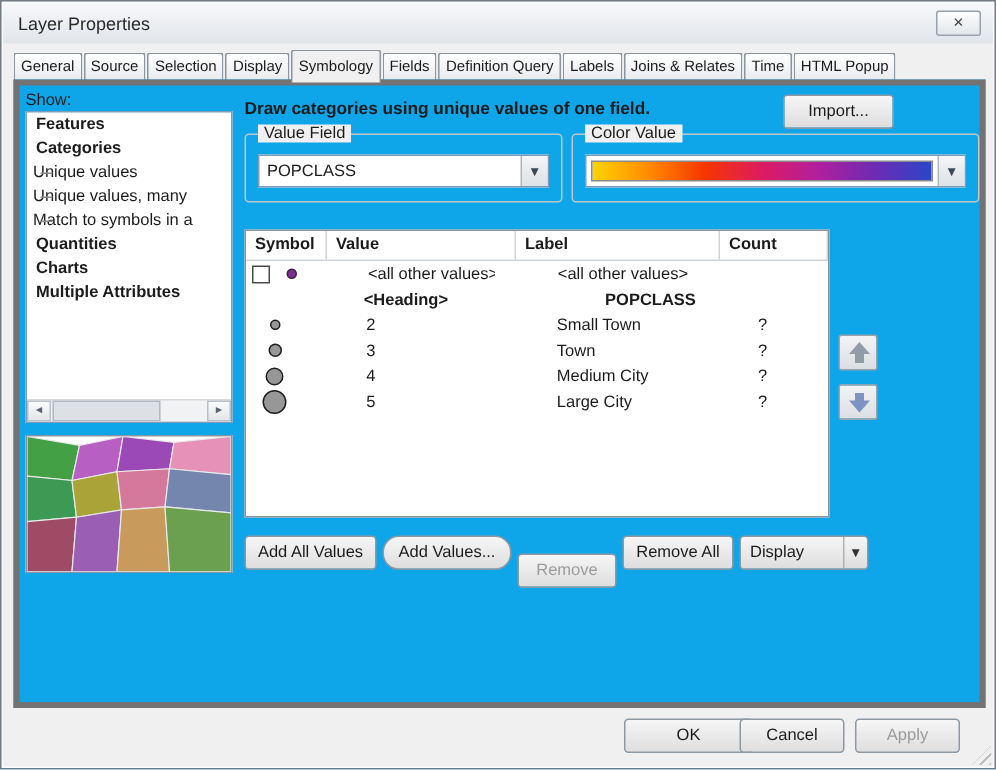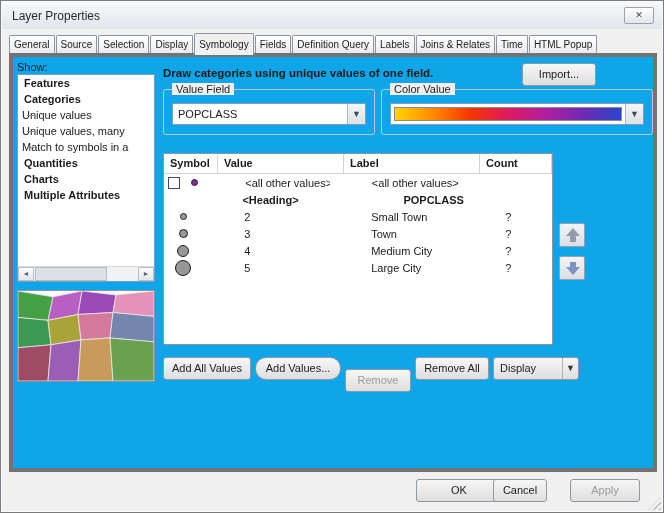--- a/index.html
+++ b/index.html
@@ -97,21 +97,21 @@
   .b-addval  { left:242px; top:300px; width:86px;border-radius:11px; }
   .b-remove  { left:332px; top:300px; width:66px;margin-top:12px; }
   .b-remall  { left:402px; top:300px; width:74px; }
   .b-adv     { left:480px; top:300px; width:86px; }
   .adv-caret { position:absolute; right:0; top:0; bottom:0; width:16px; border-left:1px solid #aab3bc;
                font-size:9px; line-height:21px; color:#333; }
   .adv-label { position:absolute; left:6px; top:0; }
 
   
   .b-ok     { left:415px; top:478px; width:86px;text-align:center; }
-  .b-cancel { left:492px; top:478px; width:54px; }
+  .b-cancel { left:492px; top:478px; width:70px; }
   .b-apply  { left:569px; top:478px; width:70px; }
   .resize-grip { position:absolute; right:2px; bottom:2px; width:13px; height:13px;
                  background:repeating-linear-gradient(-45deg,#bfbfbf 0 1.5px,transparent 1.5px 4.5px);
                  clip-path:polygon(100% 0,100% 100%,0 100%); }
 </style>
 </head>
 <body>
 
 <div class="dialog">
 

